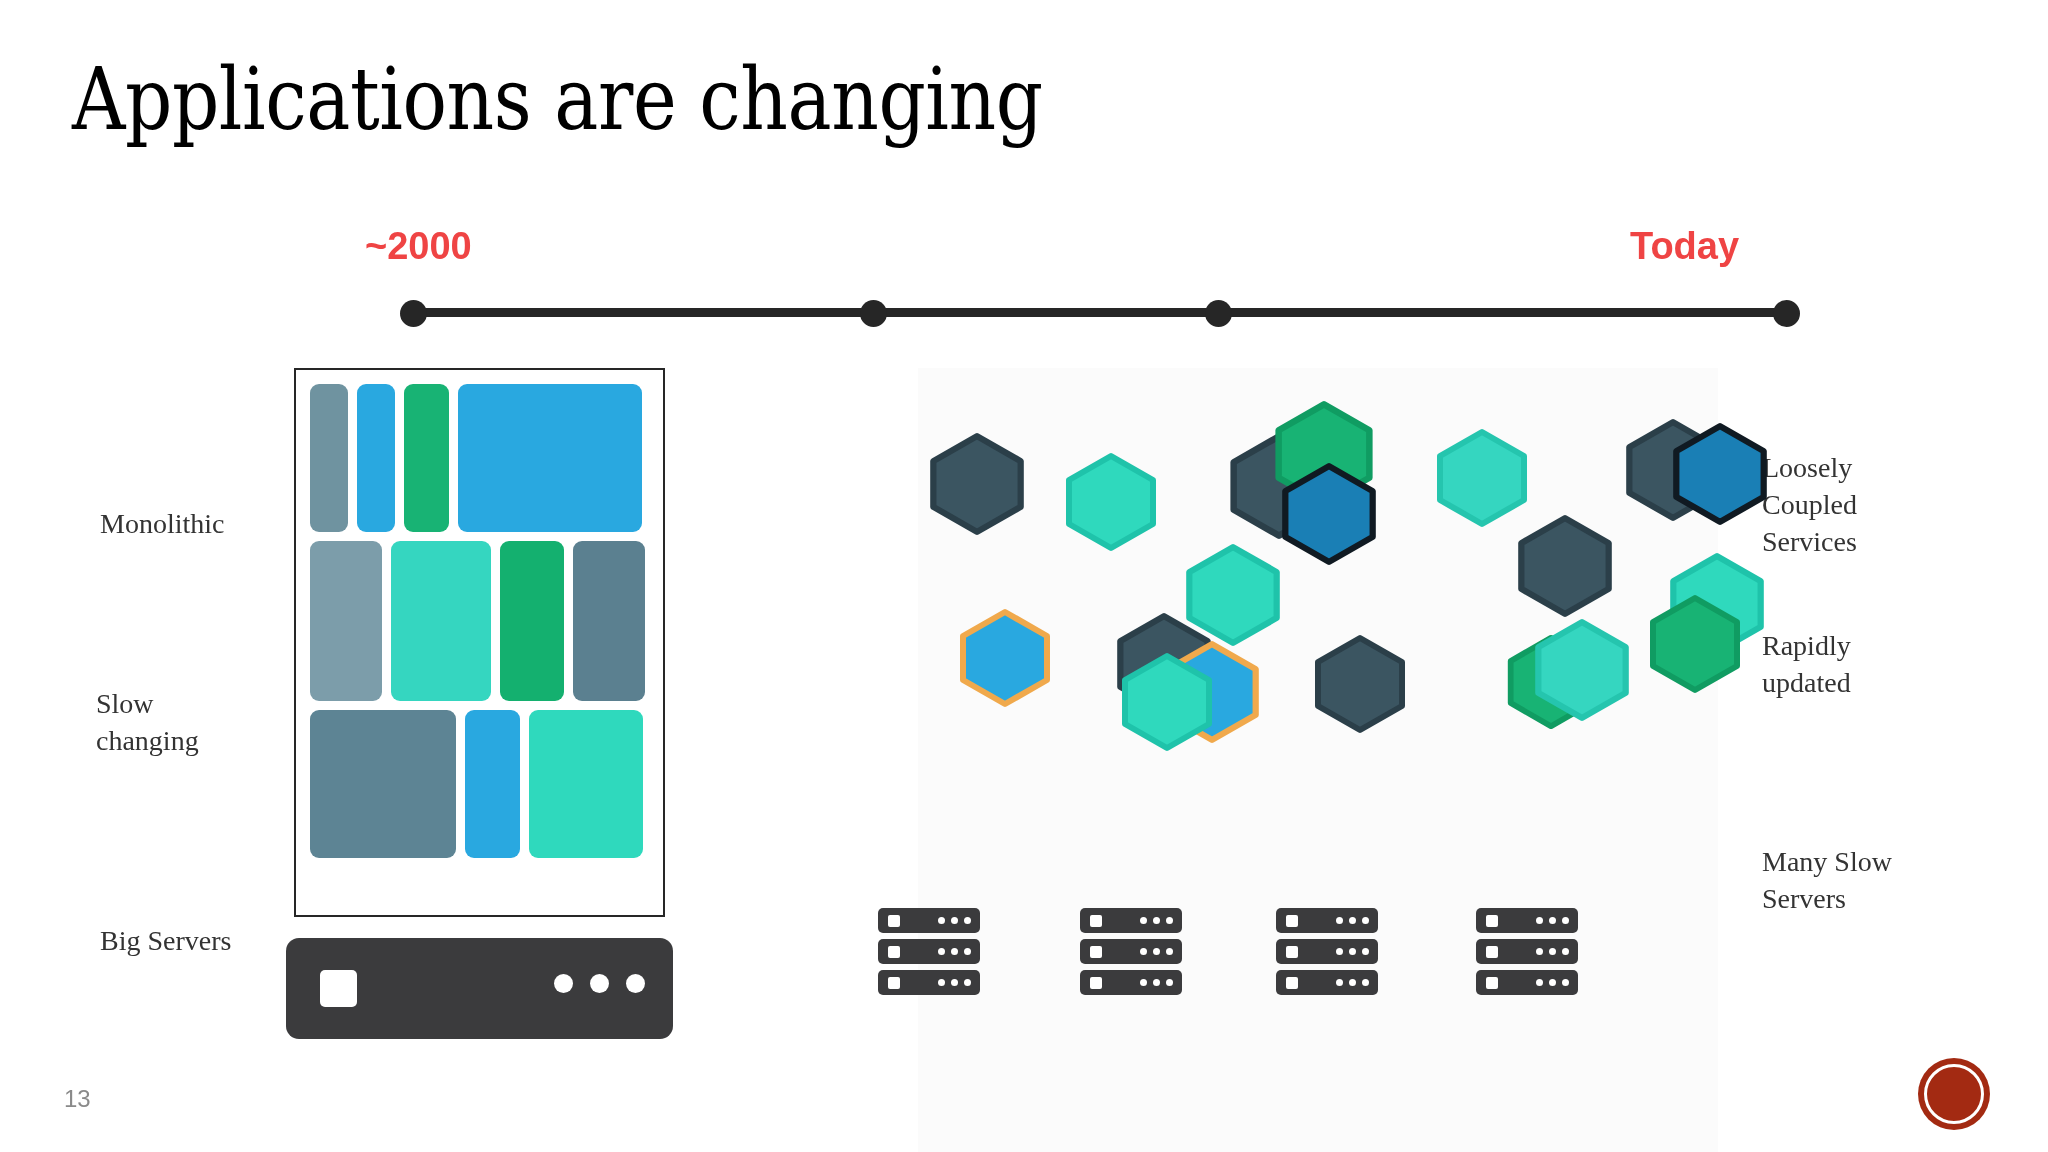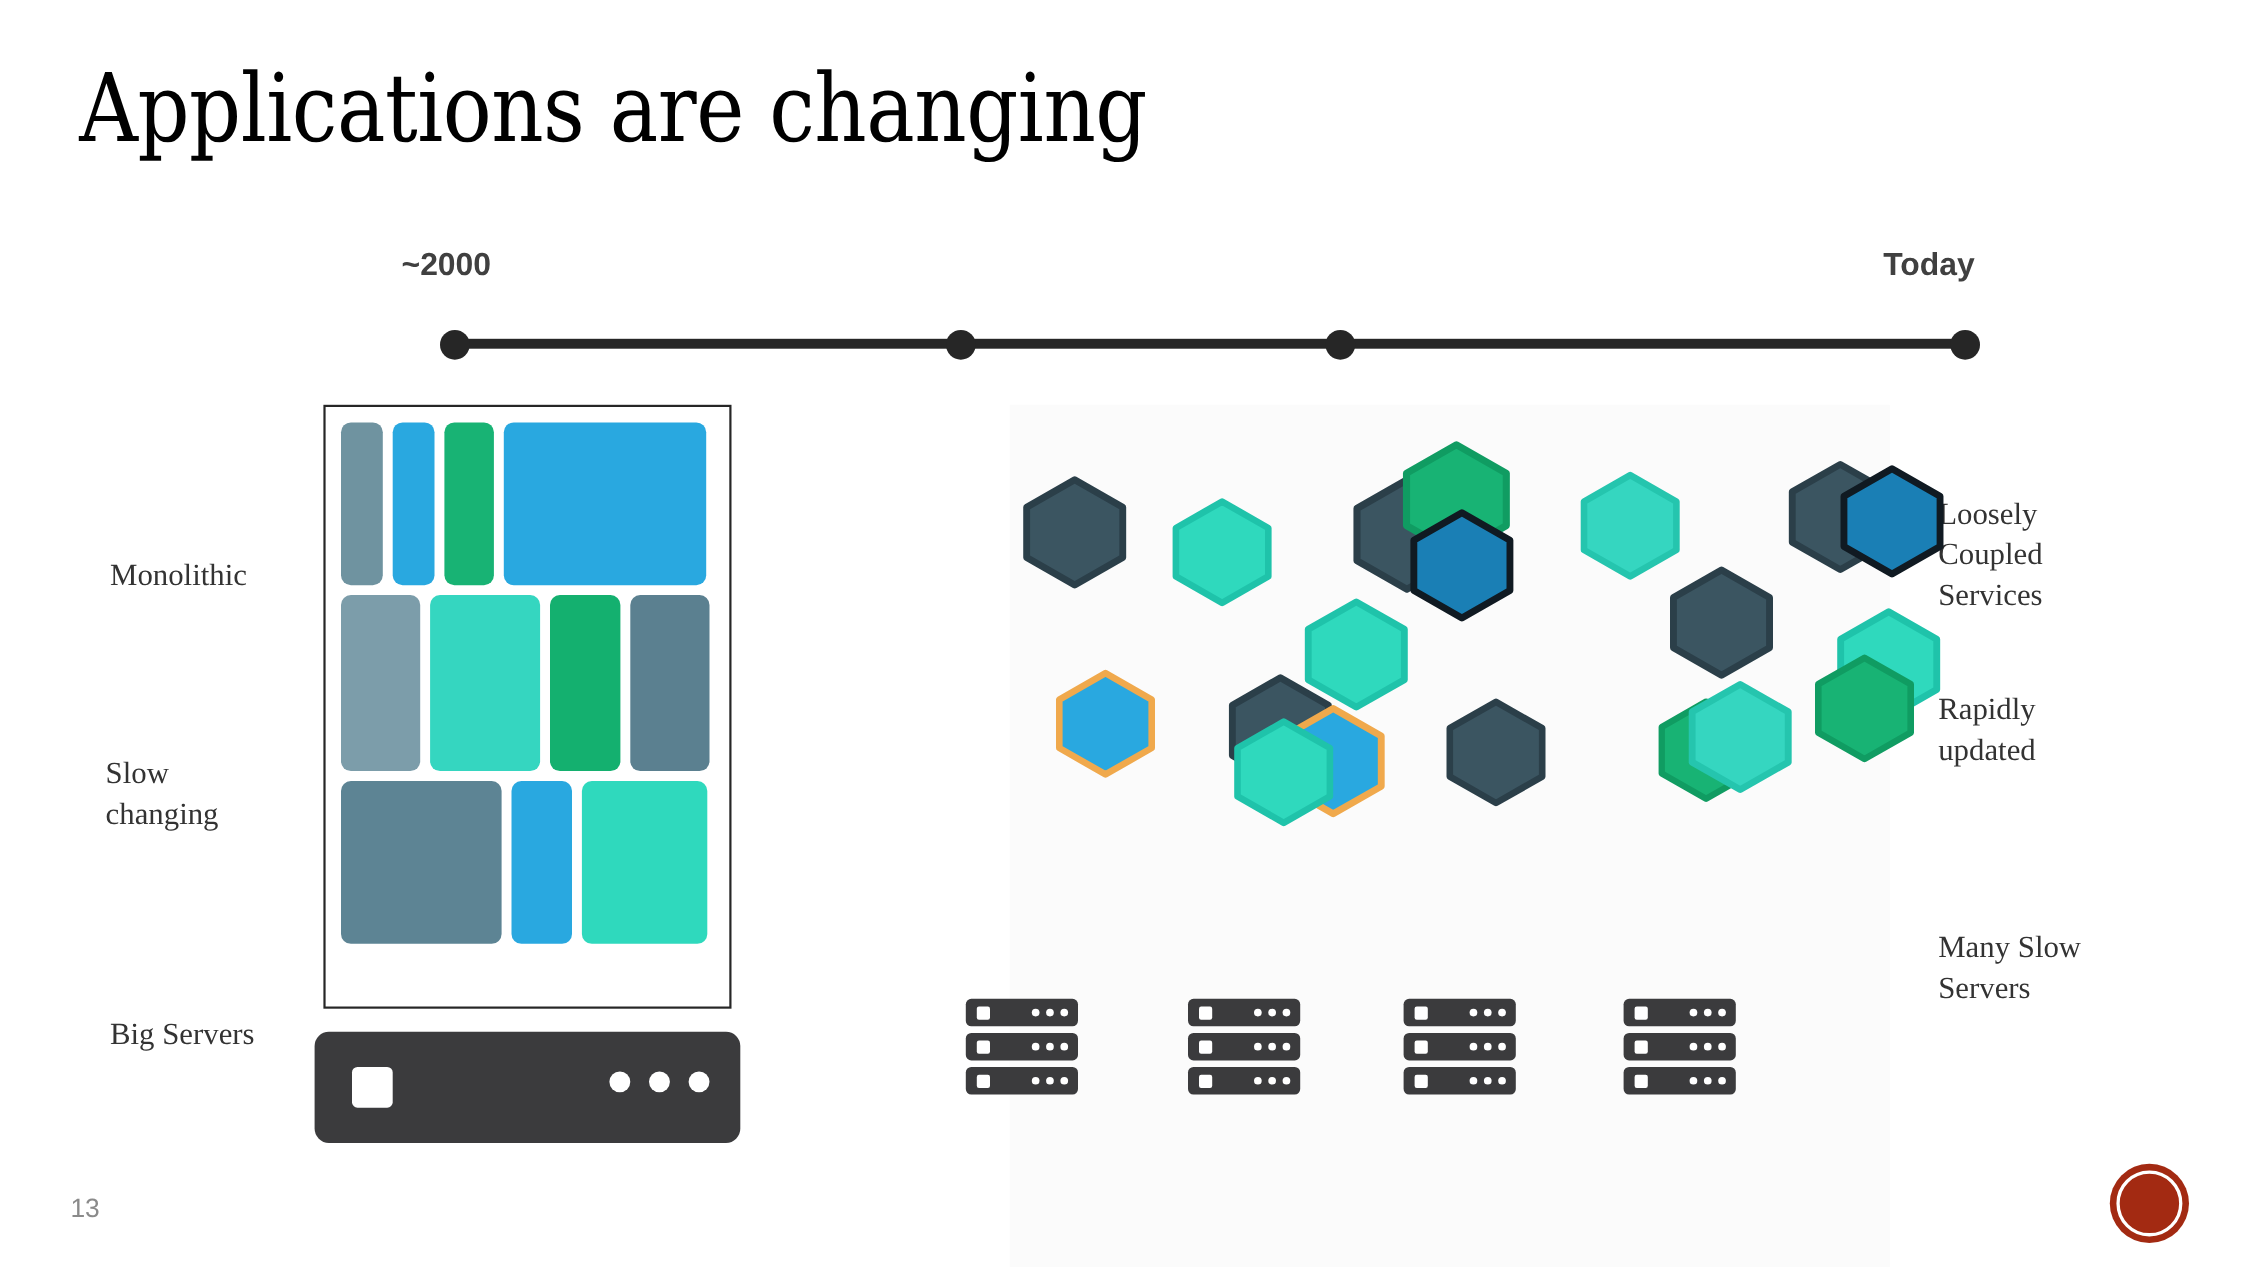--- a/index.html
+++ b/index.html
@@ -52,27 +52,27 @@
   .timeline-dot {
     position: absolute;
     top: 0px;
     width: 27px;
     height: 27px;
     border-radius: 50%;
     background: #262626;
   }
   .timeline-label {
     position: absolute;
-    font-size: 29px;
+    font-size: 38px;
     font-weight: bold;
-    color: #404040;
+    color: #ef4444;
     white-space: nowrap;
   }
   .label-2000 { left: 365px; top: 225px; }
-  .label-today { left: 1712px; top: 225px; }
+  .label-today { left: 1630px; top: 225px; }
 
   
   .stage-label {
     position: absolute;
     font-size: 28px;
     line-height: 1.32;
     color: #333333;
     white-space: pre-line;
     font-family: Liberation Serif, serif;
   }

